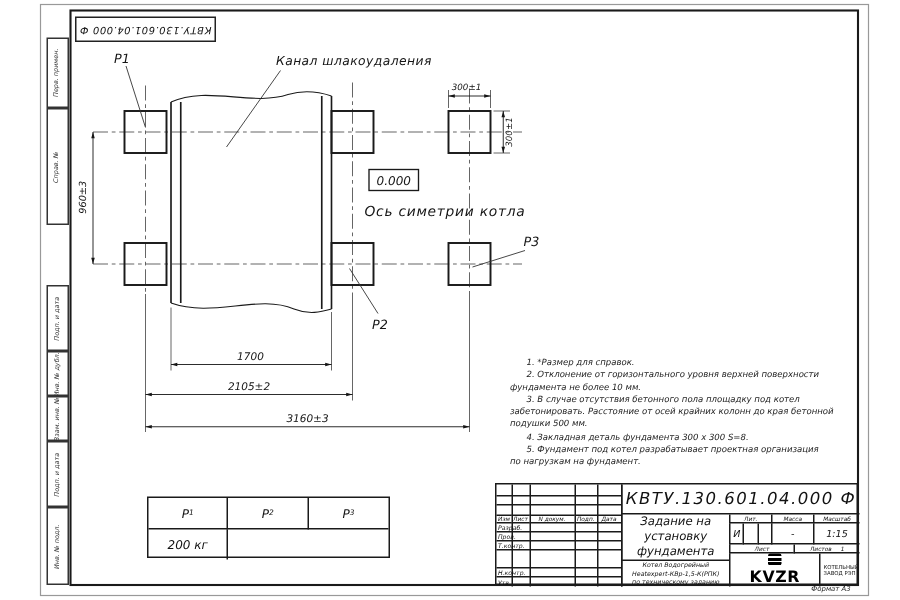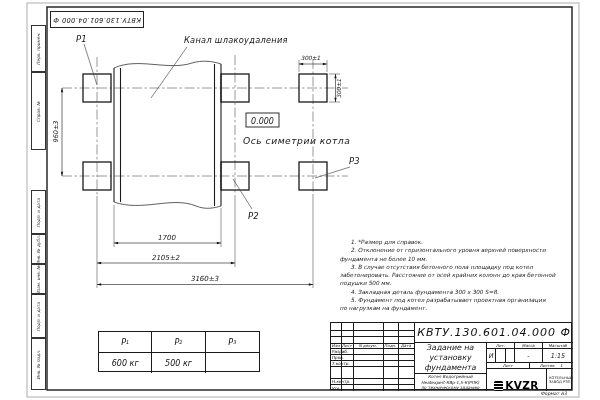--- a/index.html
+++ b/index.html
@@ -28,21 +28,21 @@
   
   .tb{left:330px;top:322px;width:242px;height:68px;border:1.2px solid #1a1a1a;box-sizing:border-box;font-style:italic;}
   .tb .cell{position:absolute;box-sizing:border-box;border-color:#1a1a1a;}
   .bl{border-left:1px solid #1a1a1a;} .bb{border-bottom:1px solid #1a1a1a;} .bt{border-top:1px solid #1a1a1a;}
   .tb .tiny{font-size:3.9px;display:flex;align-items:center;justify-content:center;}
   .tb .lbl{font-size:4.1px;display:flex;align-items:center;padding-left:1px;}
   .docnum{font-size:11px;letter-spacing:1px;display:flex;align-items:center;justify-content:center;white-space:nowrap;}
   .tname{font-size:7.8px;line-height:1.25;display:flex;align-items:center;justify-content:center;text-align:center;}
   .prod{font-size:4.2px;line-height:1.3;text-align:center;display:flex;flex-direction:column;align-items:center;justify-content:center;}
   .valc{display:flex;align-items:center;justify-content:center;font-size:6.4px;}
-  .logo-cell{display:flex;align-items:flex-end;justify-content:center;gap:2px;font-style:normal;}
+  .logo-cell{display:flex;align-items:center;justify-content:center;gap:2px;font-style:normal;flex-direction:column;}
   .logo-mark{width:9px;height:10px;background:repeating-linear-gradient(#000 0 2px,#fff 2px 3px);border-radius:1.5px;}
   .logo-txt{font-weight:bold;font-size:10.5px;letter-spacing:.4px;color:#000;}
   .cap{font-size:3.6px;line-height:1.25;text-align:left;display:flex;flex-direction:column;justify-content:center;padding-left:2px;font-style:normal;color:#222;}
   .fmt{font-size:4.6px;font-style:italic;color:#222;}
 </style>
 </head>
 <body>
 
 <div class="page">
 
@@ -170,22 +170,21 @@
         <sub>1</sub>
       </div>
     <div>
         <span>Р</span>
         <sub>2</sub>
       </div>
     <div>
         <span>Р</span>
         <sub>3</sub>
       </div>
-    <div>600 кг</div>
-    <div>500 кг</div>
+    <div>200 кг</div>
   </div>
 
   <div class="ab tb">
 
     <div class="cell bl" style="left:10px;top:0;width:0;height:68px;"></div>
     <div class="cell bl" style="left:22px;top:0;width:0;height:68px;"></div>
     <div class="cell bl" style="left:52px;top:0;width:0;height:68px;"></div>
     <div class="cell bl" style="left:67px;top:0;width:0;height:68px;"></div>
     <div class="cell bl" style="left:83px;top:0;width:0;height:68px;"></div>
 

